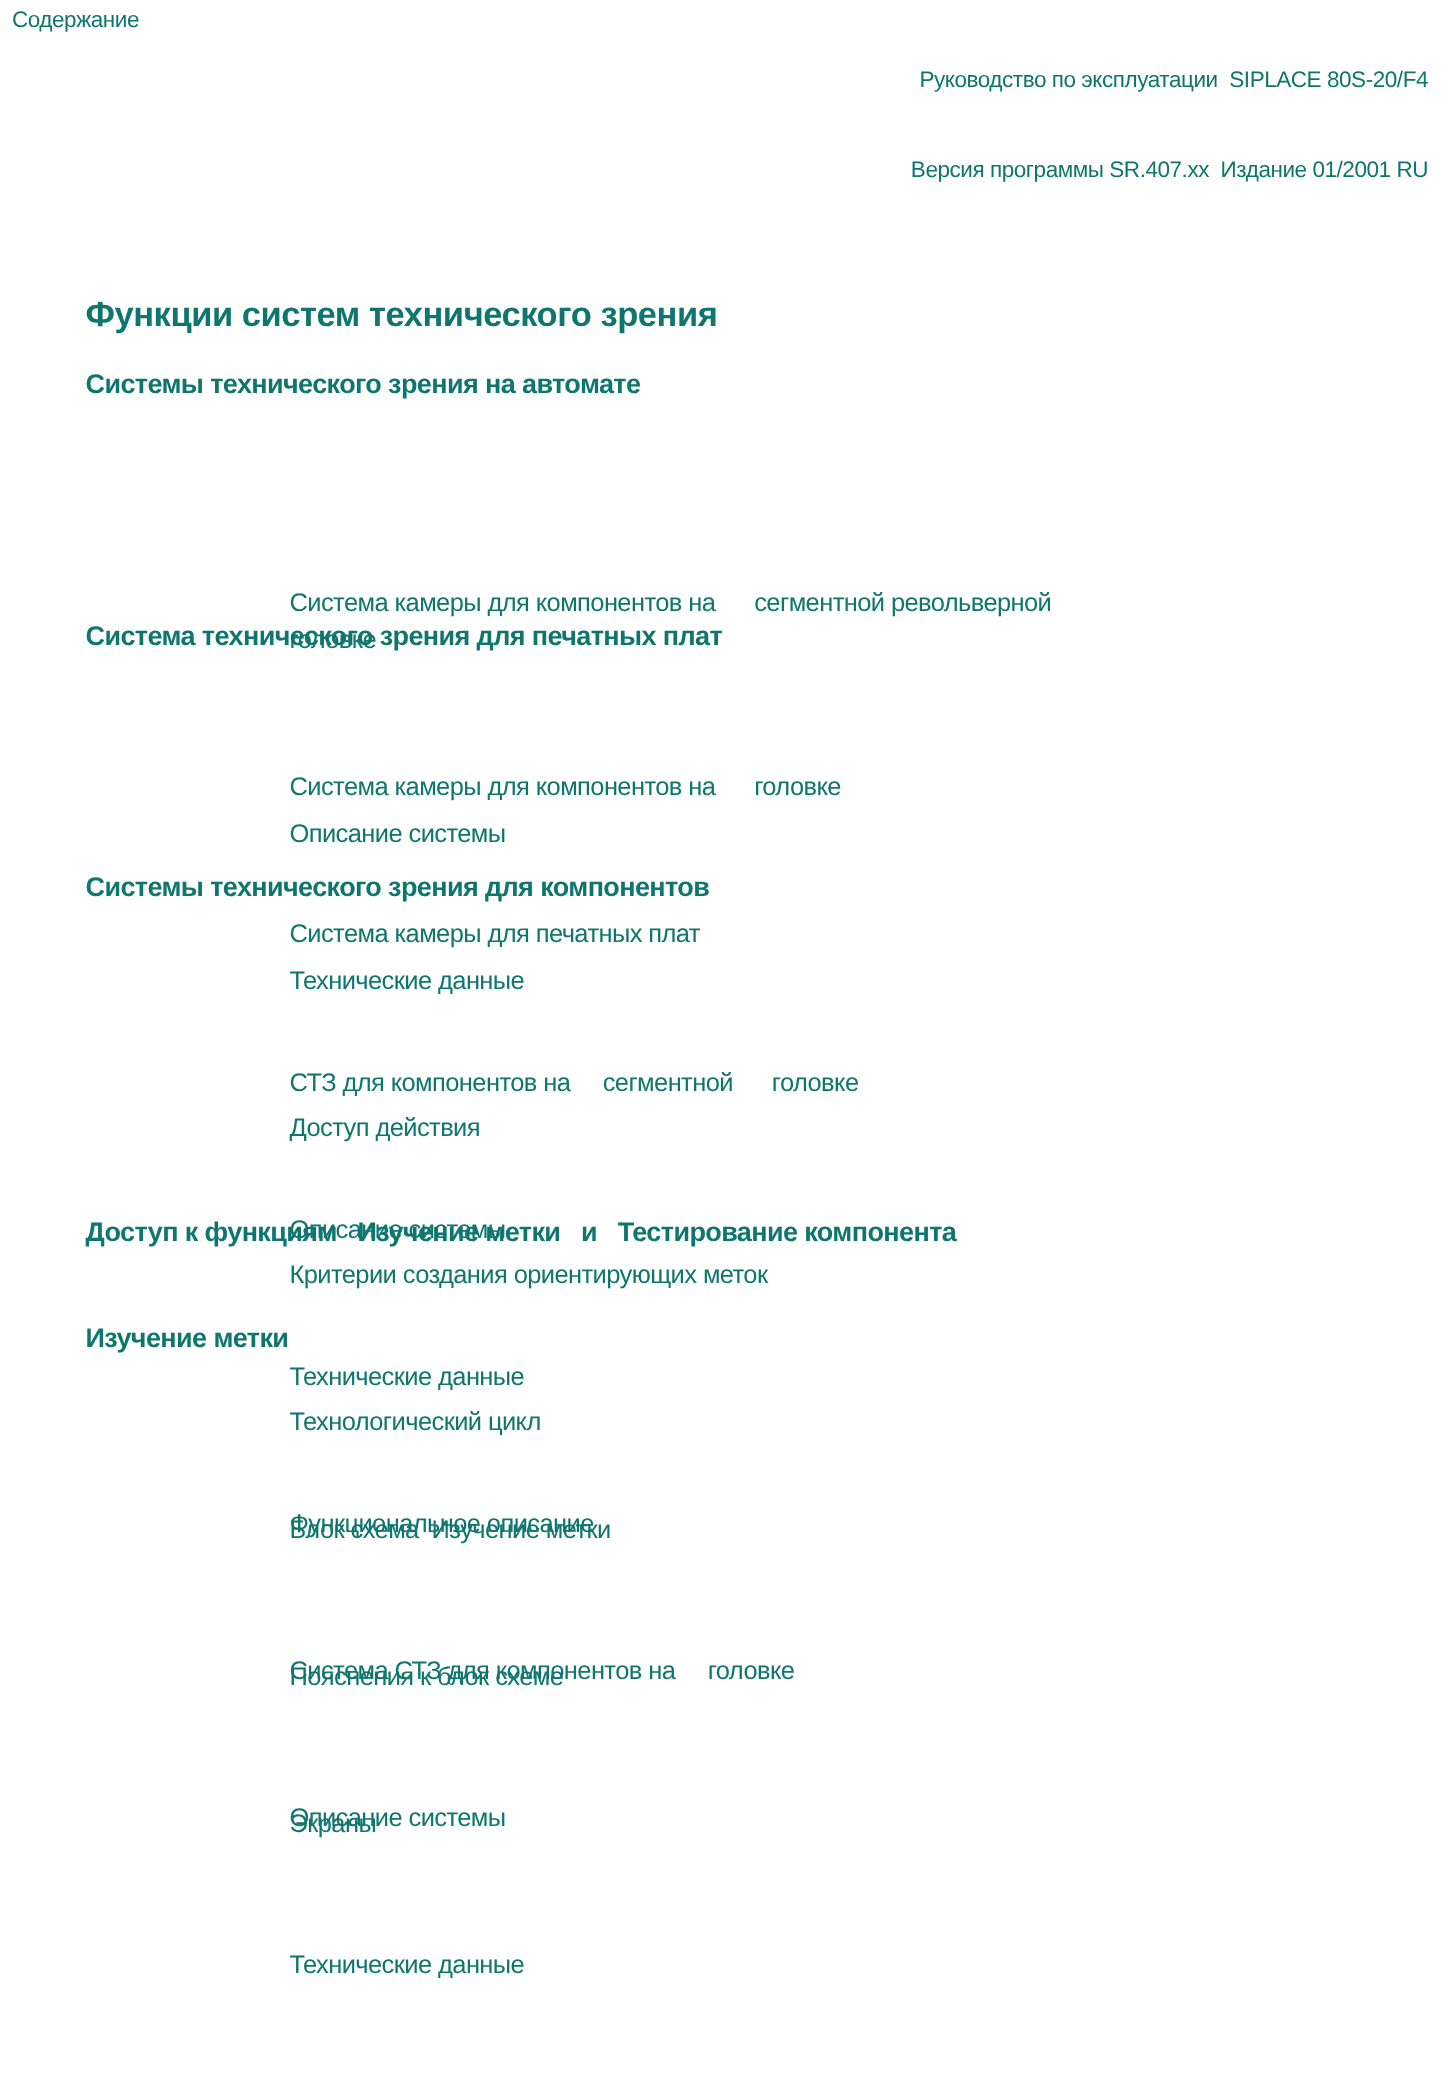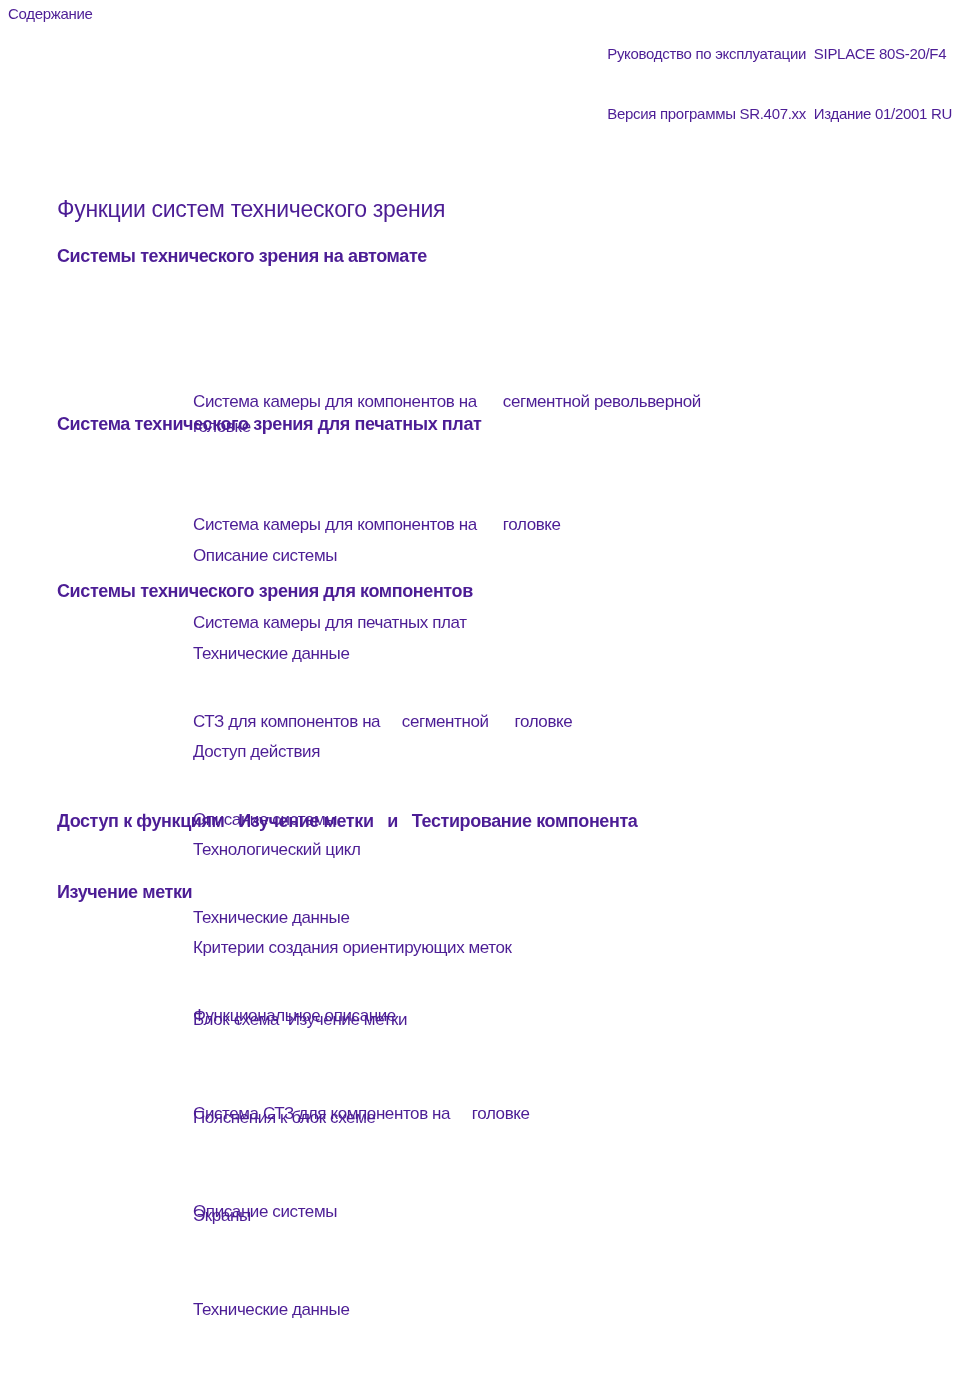--- a/index.html
+++ b/index.html
@@ -5,48 +5,49 @@
   html, body {
     margin: 0;
     padding: 0;
     background: #ffffff;
   }
   .page {
     position: relative;
     width: 962px;
     height: 1389px;
     background: #ffffff;
-    color: #4c1d95;
+    color: #0f766e;
     font-family: "Liberation Sans", sans-serif;
     overflow: hidden;
   }
   
   .header {
     position: absolute;
     top: 4px;
     left: 8px;
     right: 10px;
     display: flex;
     justify-content: space-between;
     align-items: flex-start;
     font-size: 15px;
     line-height: 20px;
     letter-spacing: -0.3px;
     white-space: pre-wrap;
   }
   .header-right {
+    text-align: right;
   }
   
   .h1 {
     position: absolute;
     left: 57px;
     margin: 0;
     font-size: 23px;
     line-height: 27px;
-    font-weight: normal;
+    font-weight: bold;
     letter-spacing: -0.3px;
     white-space: pre-wrap;
   }
   .h2 {
     position: absolute;
     left: 57px;
     margin: 0;
     font-size: 18px;
     line-height: 21px;
     font-weight: bold;
@@ -110,23 +111,23 @@
   <h2 class="h2 s1h">Система технического зрения для печатных плат</h2>
   <div class="toc-list s1l">
     
   
       <div class="toc-item">Описание системы</div>
     
       <div class="toc-item">Технические данные</div>
     
       <div class="toc-item">Доступ действия</div>
     
+      <div class="toc-item">Критерии создания ориентирующих меток</div>
+    
       <div class="toc-item">Технологический цикл</div>
-    
-      <div class="toc-item">Критерии создания ориентирующих меток</div>
     </div>
 
   <h2 class="h2 s2h">Системы технического зрения для компонентов</h2>
   <div class="toc-list s2l">
     
   
       <div class="toc-item">СТЗ для компонентов на     сегментной      головке</div>
     
       <div class="toc-item">Описание системы</div>
     

